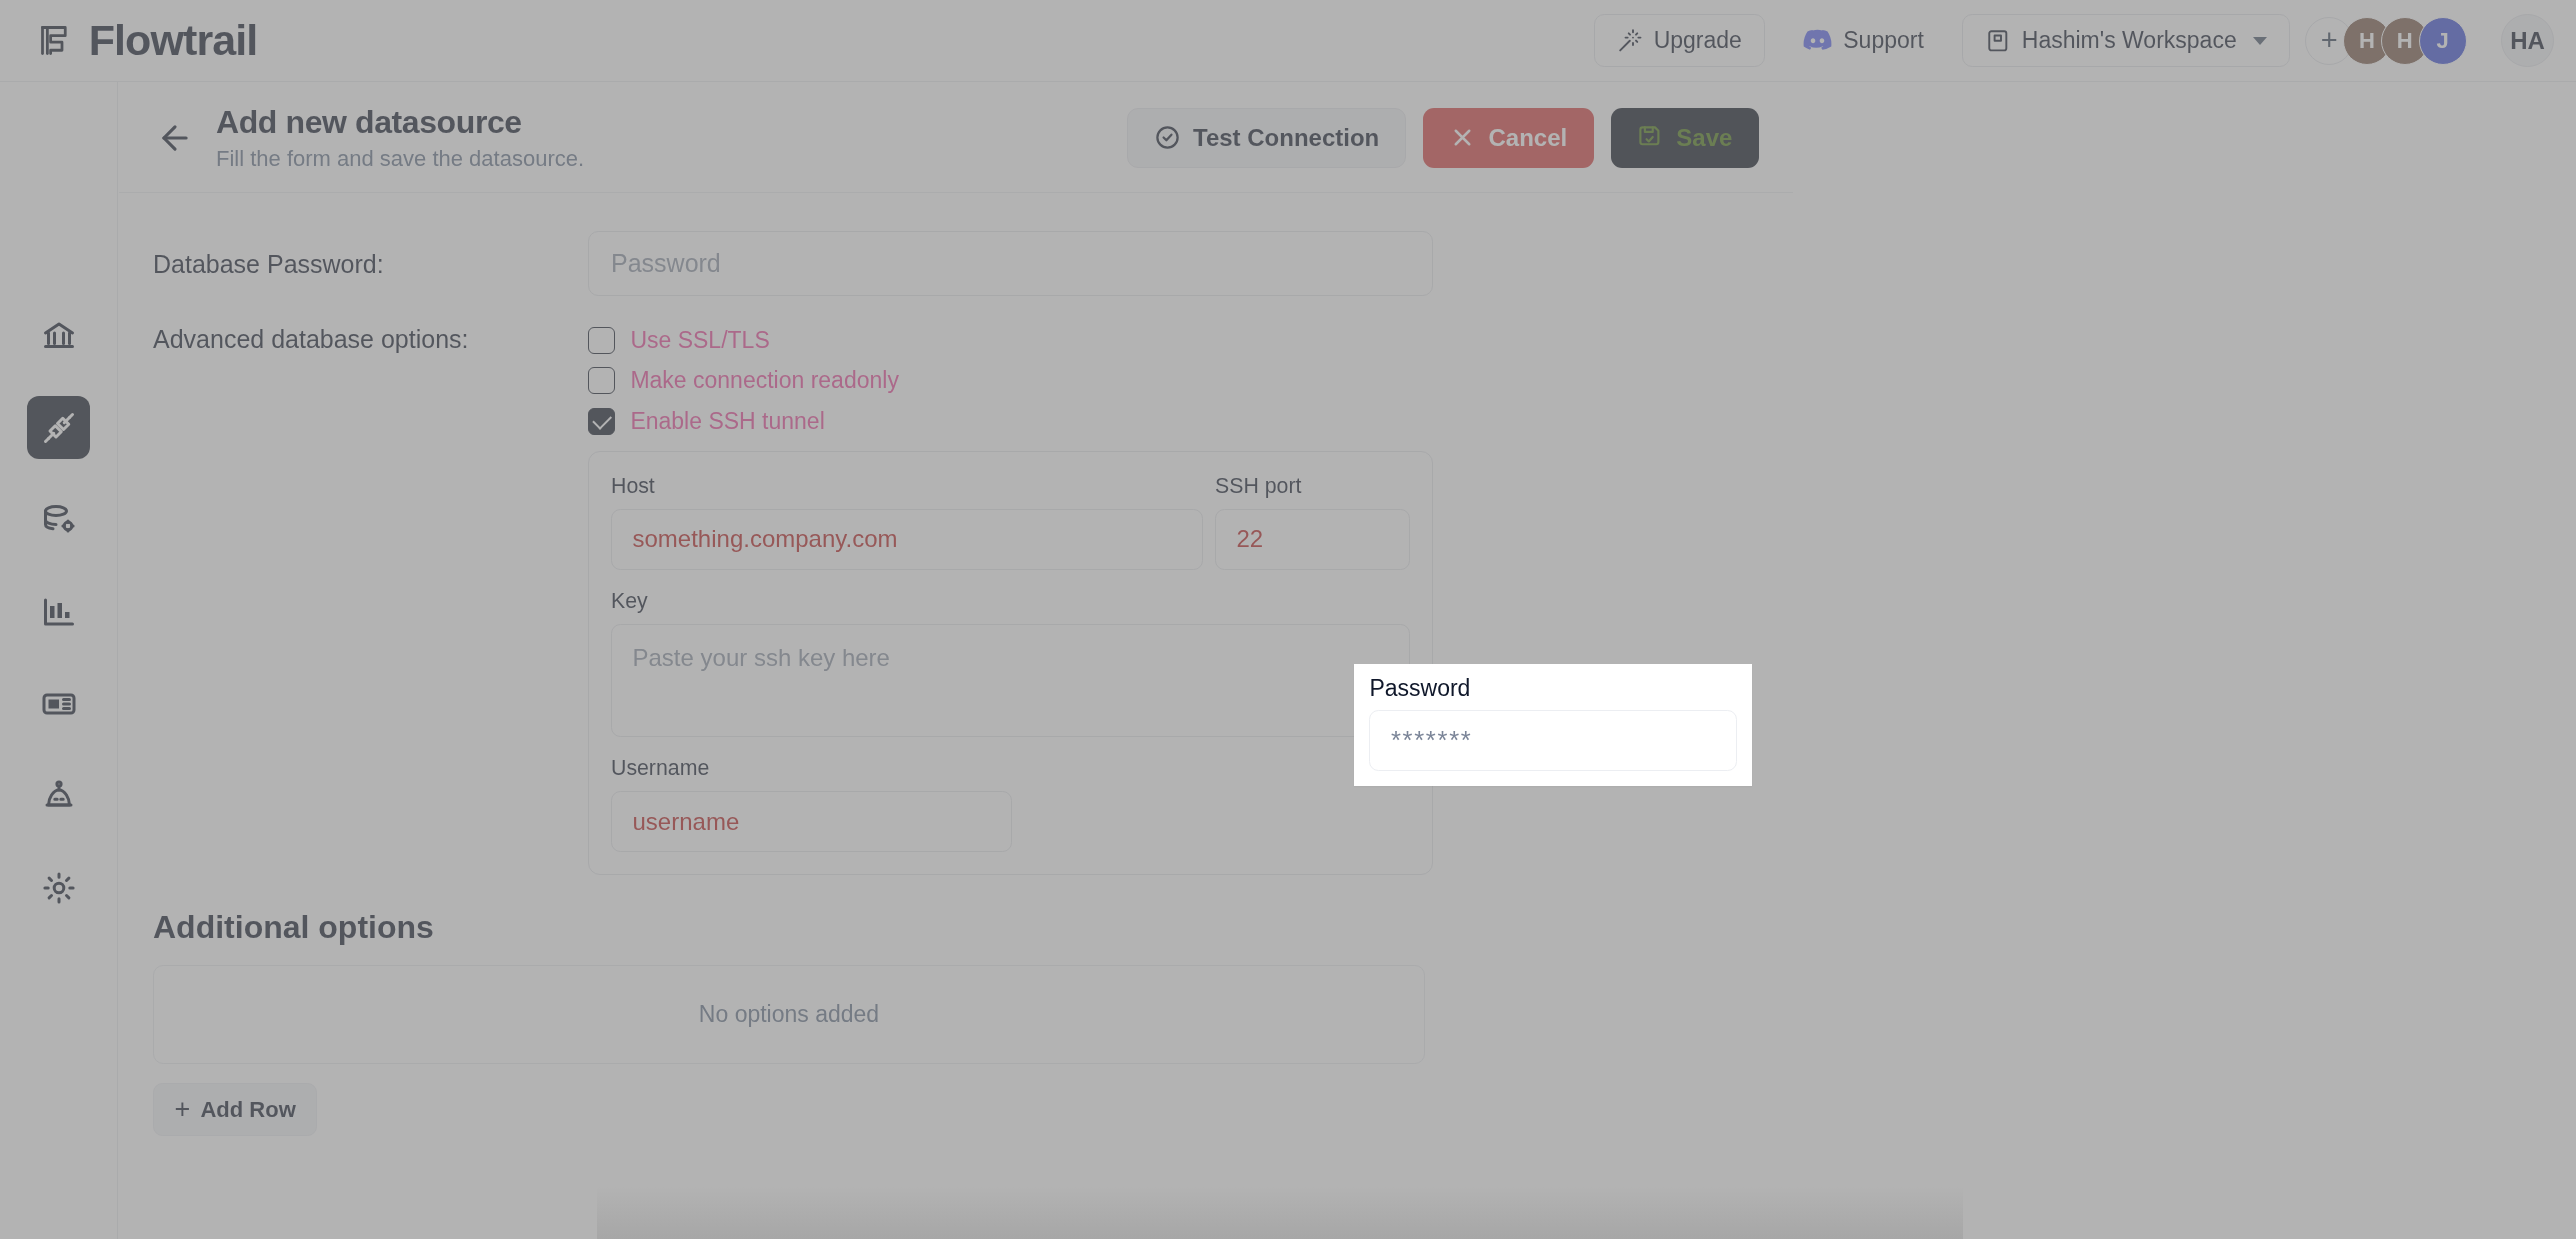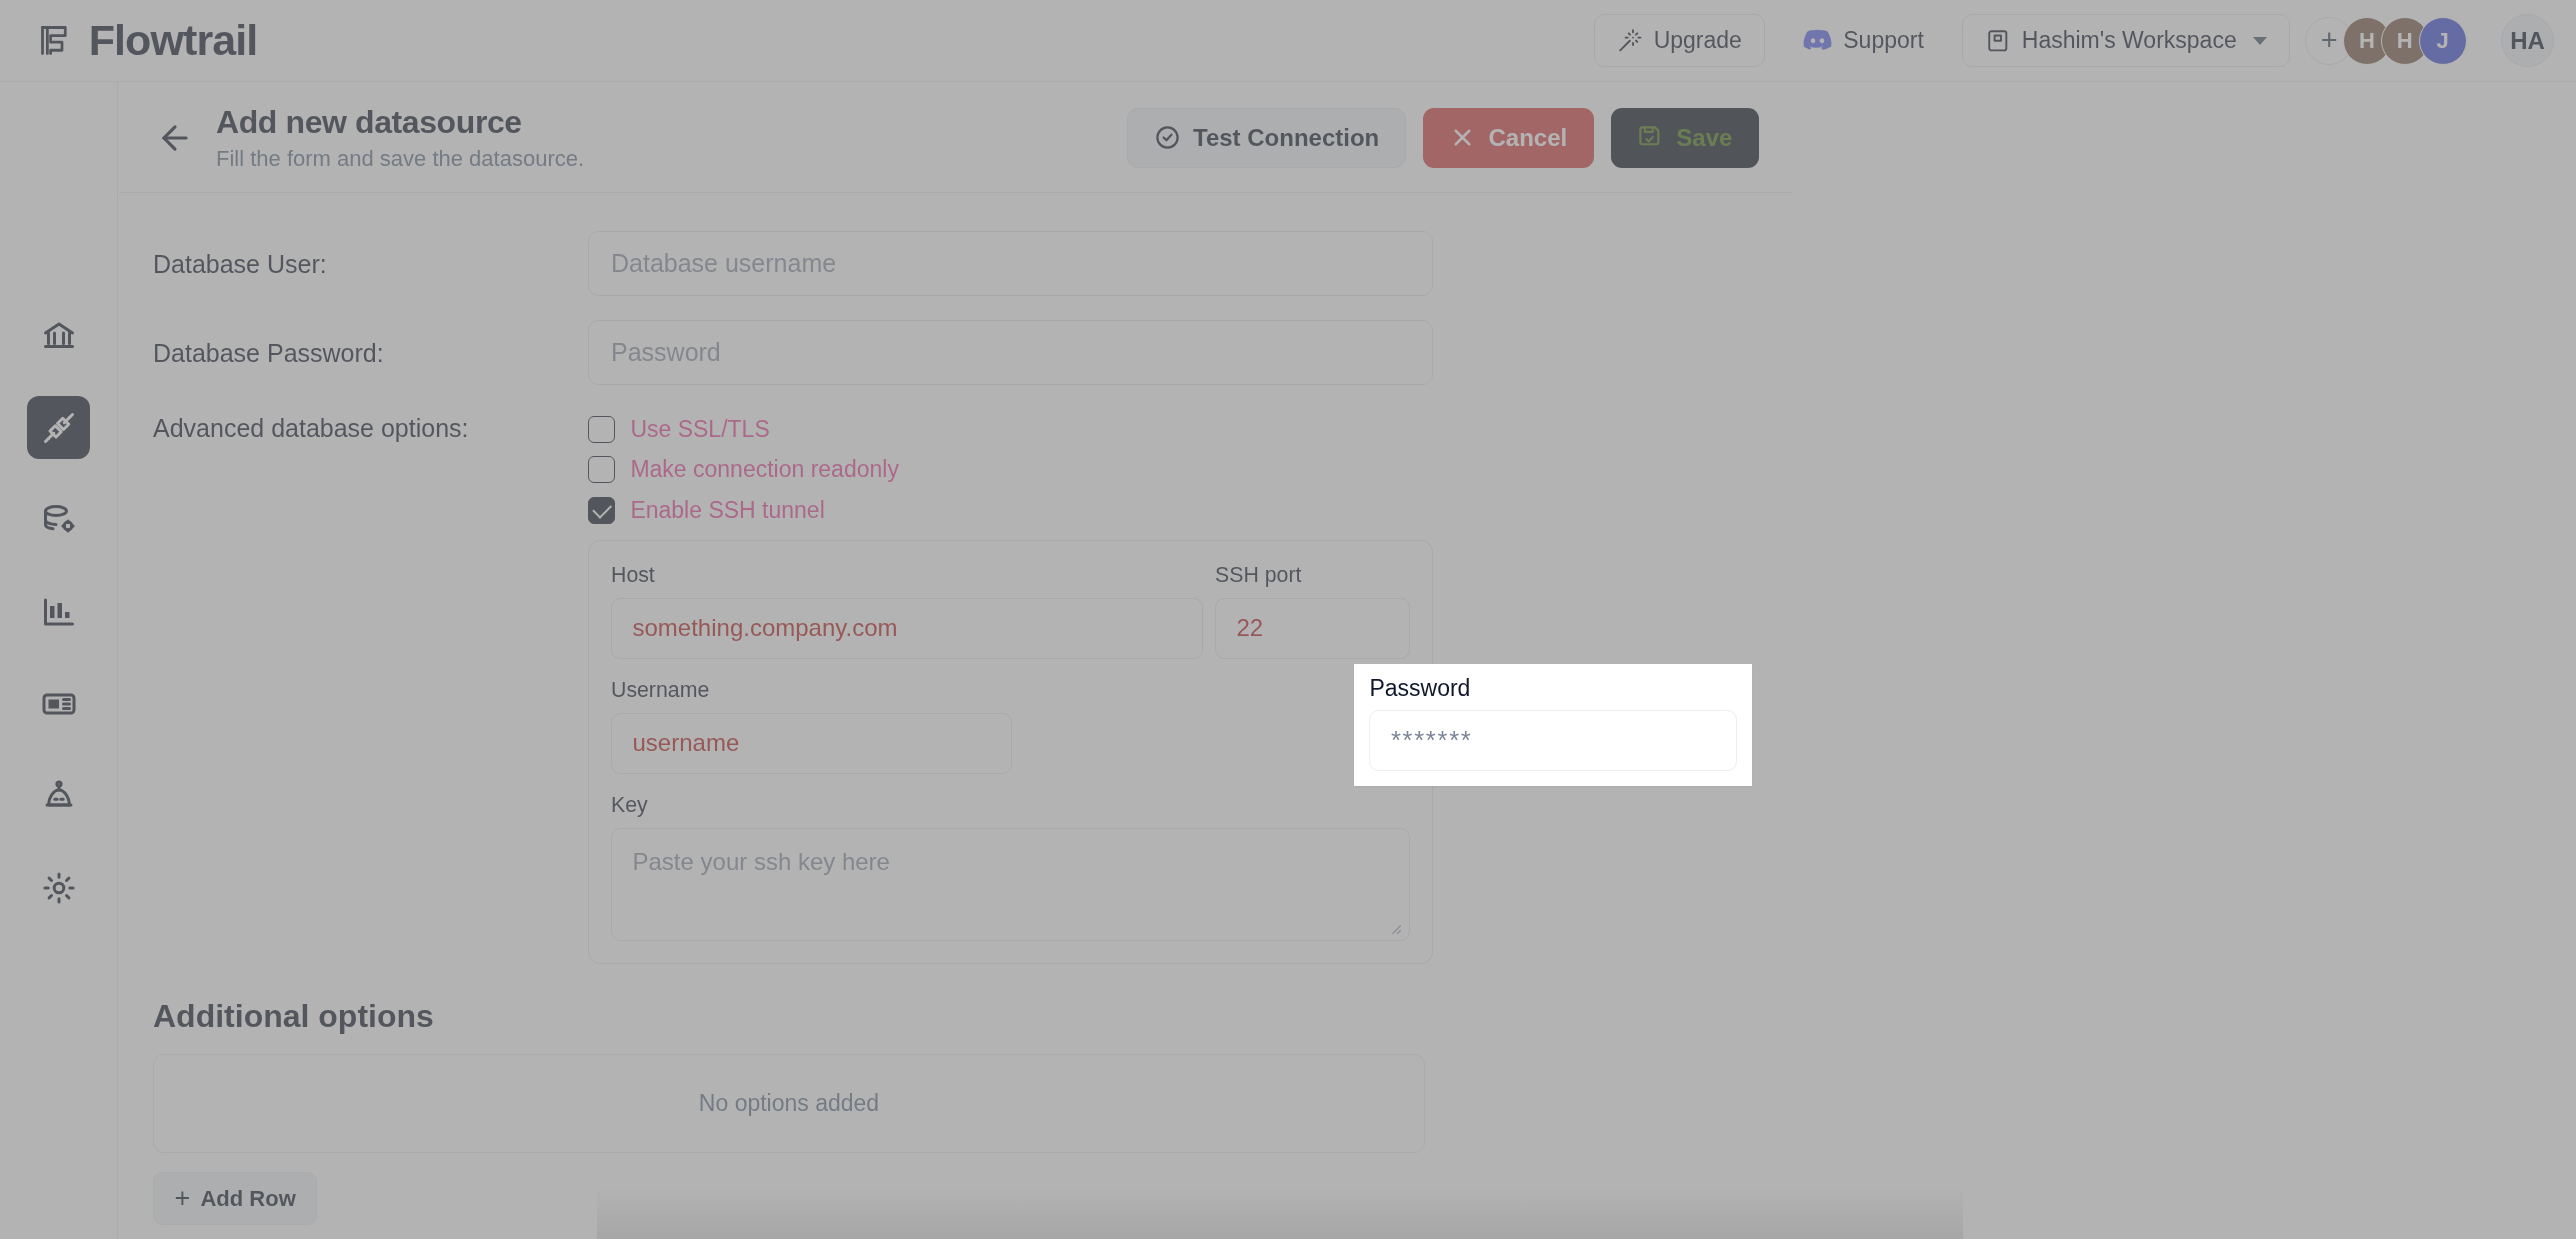--- a/index.html
+++ b/index.html
@@ -396,24 +396,20 @@
             <path d="M8.5 13.5 10.5 15.5 14 11.5"></path>
             <path d="M7 3v4h7V3"></path>
           </svg>
           <span>Save</span>
         </div>
       </div>
     </div>
 
     <div class="form">
 
-      <div class="row">
-        <div class="row-label">Database User:</div>
-        <div class="field">Database username</div>
-      </div>
 
       <div class="row">
         <div class="row-label">Database Password:</div>
         <div class="field">Password</div>
       </div>
 
       <div class="row" style="margin-bottom:0;">
         <div class="row-label" style="padding-top:5.1px;">Advanced database options:</div>
         <div class="checks">
 
@@ -438,36 +434,36 @@
       <div class="ssh-panel">
         <div class="ssh-grid">
           <div class="ssh-col-wide">
             <div class="ssh-label">Host</div>
             <div class="ssh-input">something.company.com</div>
           </div>
           <div class="ssh-col-narrow">
             <div class="ssh-label">SSH port</div>
             <div class="ssh-input">22</div>
           </div>
-        </div>
-
-        <div class="ssh-block">
-          <div class="ssh-label">Username</div>
-          <div class="ssh-input" style="width:401px;">username</div>
         </div>
 
         <div class="ssh-block">
           <div class="ssh-label">Key</div>
           <div class="ssh-textarea">
             <span>Paste your ssh key here</span>
             <svg class="resize-grip" viewBox="0 0 16 16" stroke="currentColor" stroke-width="1.4" stroke-linecap="round">
               <path d="M14 6 6 14M14 11l-3 3"></path>
             </svg>
           </div>
         </div>
+
+        <div class="ssh-block">
+          <div class="ssh-label">Username</div>
+          <div class="ssh-input" style="width:401px;">username</div>
+        </div>
       </div>
 
       
       <div class="addl-title">Additional options</div>
       <div class="addl-box">No options added</div>
       <div class="add-row-btn">
         <span class="plus-g">+</span>
         <span>Add Row</span>
       </div>
     </div>

